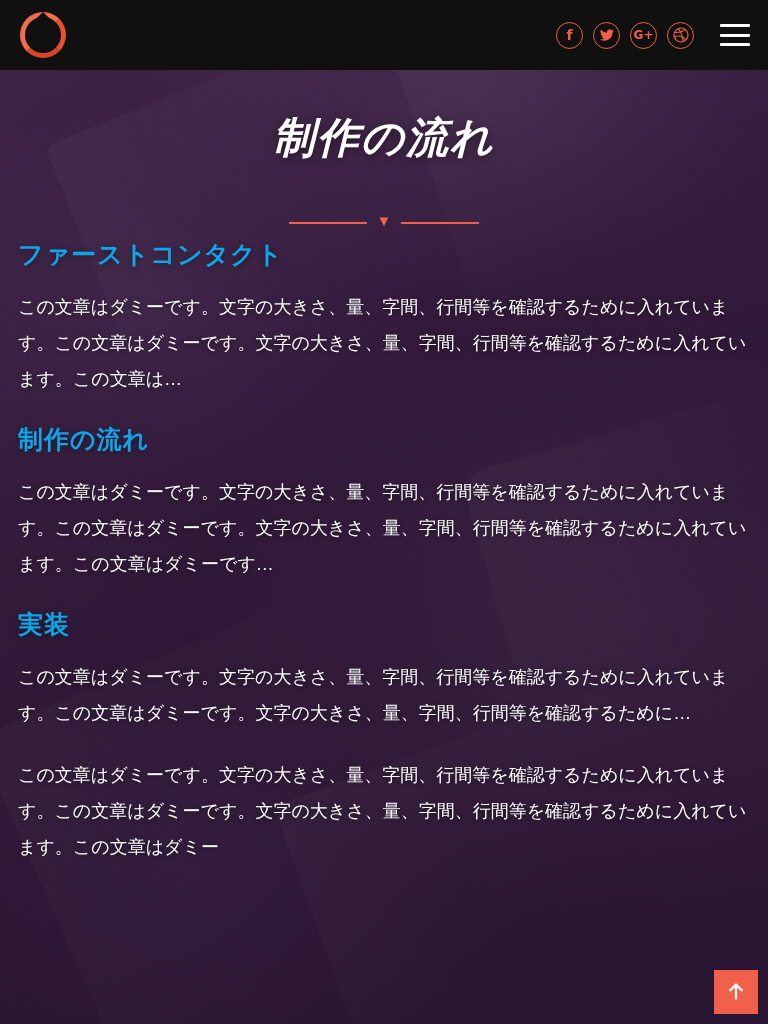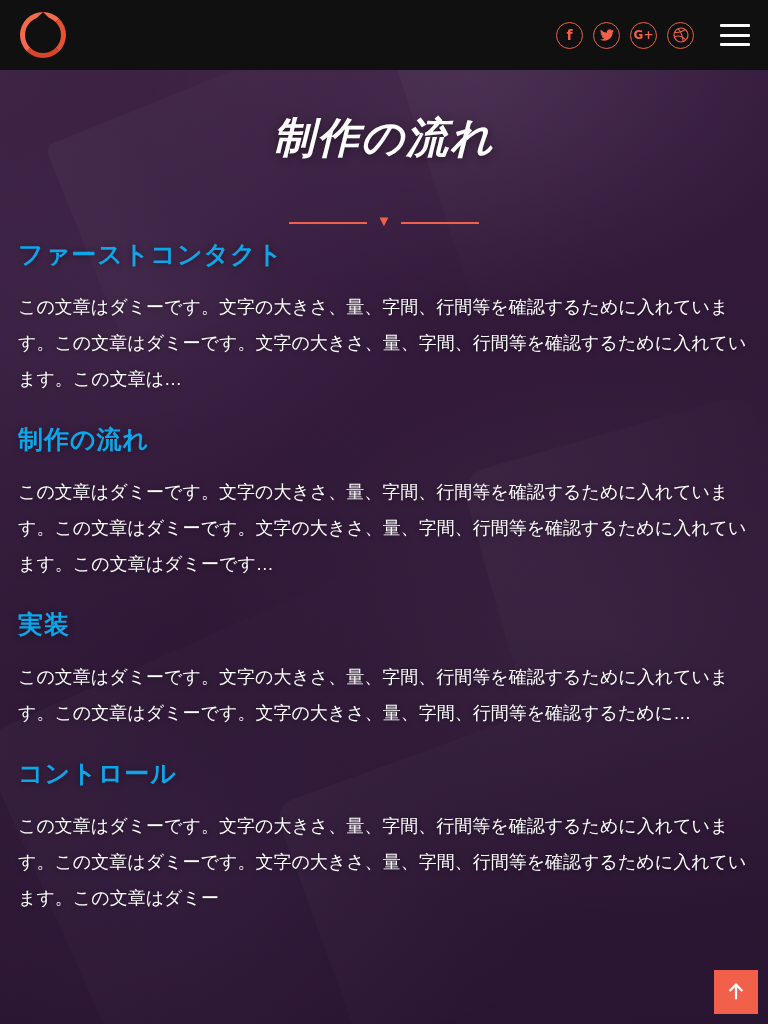--- a/index.html
+++ b/index.html
@@ -258,21 +258,20 @@
       <h2>制作の流れ</h2>
       <p>この文章はダミーです。文字の大きさ、量、字間、行間等を確認するために入れています。この文章はダミーです。文字の大きさ、量、字間、行間等を確認するために入れています。この文章はダミーです…</p>
     </div>
 
     <div class="section">
       <h2>実装</h2>
       <p>この文章はダミーです。文字の大きさ、量、字間、行間等を確認するために入れています。この文章はダミーです。文字の大きさ、量、字間、行間等を確認するために…</p>
     </div>
 
     <div class="section">
-      <h2>コントロール</h2>
       <p>この文章はダミーです。文字の大きさ、量、字間、行間等を確認するために入れています。この文章はダミーです。文字の大きさ、量、字間、行間等を確認するために入れています。この文章はダミー</p>
     </div>
 
   </div>
 
   <div class="to-top">
     <svg width="22" height="22" viewBox="0 0 24 24" aria-hidden="true">
       <path d="M12 4 L12 20" stroke="#ffffff" stroke-width="2.4" fill="none"></path>
       <path d="M5 11 L12 4 L19 11" stroke="#ffffff" stroke-width="2.4" fill="none"></path>
     </svg>

